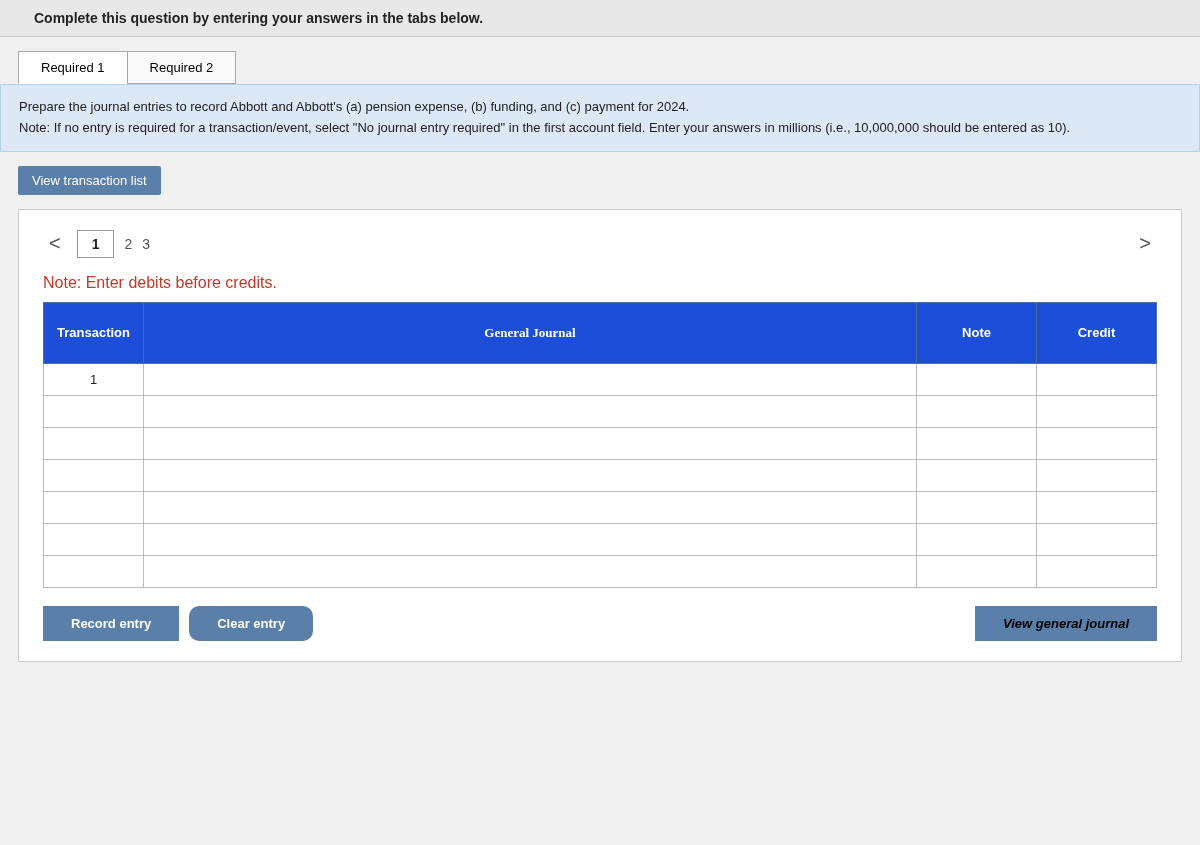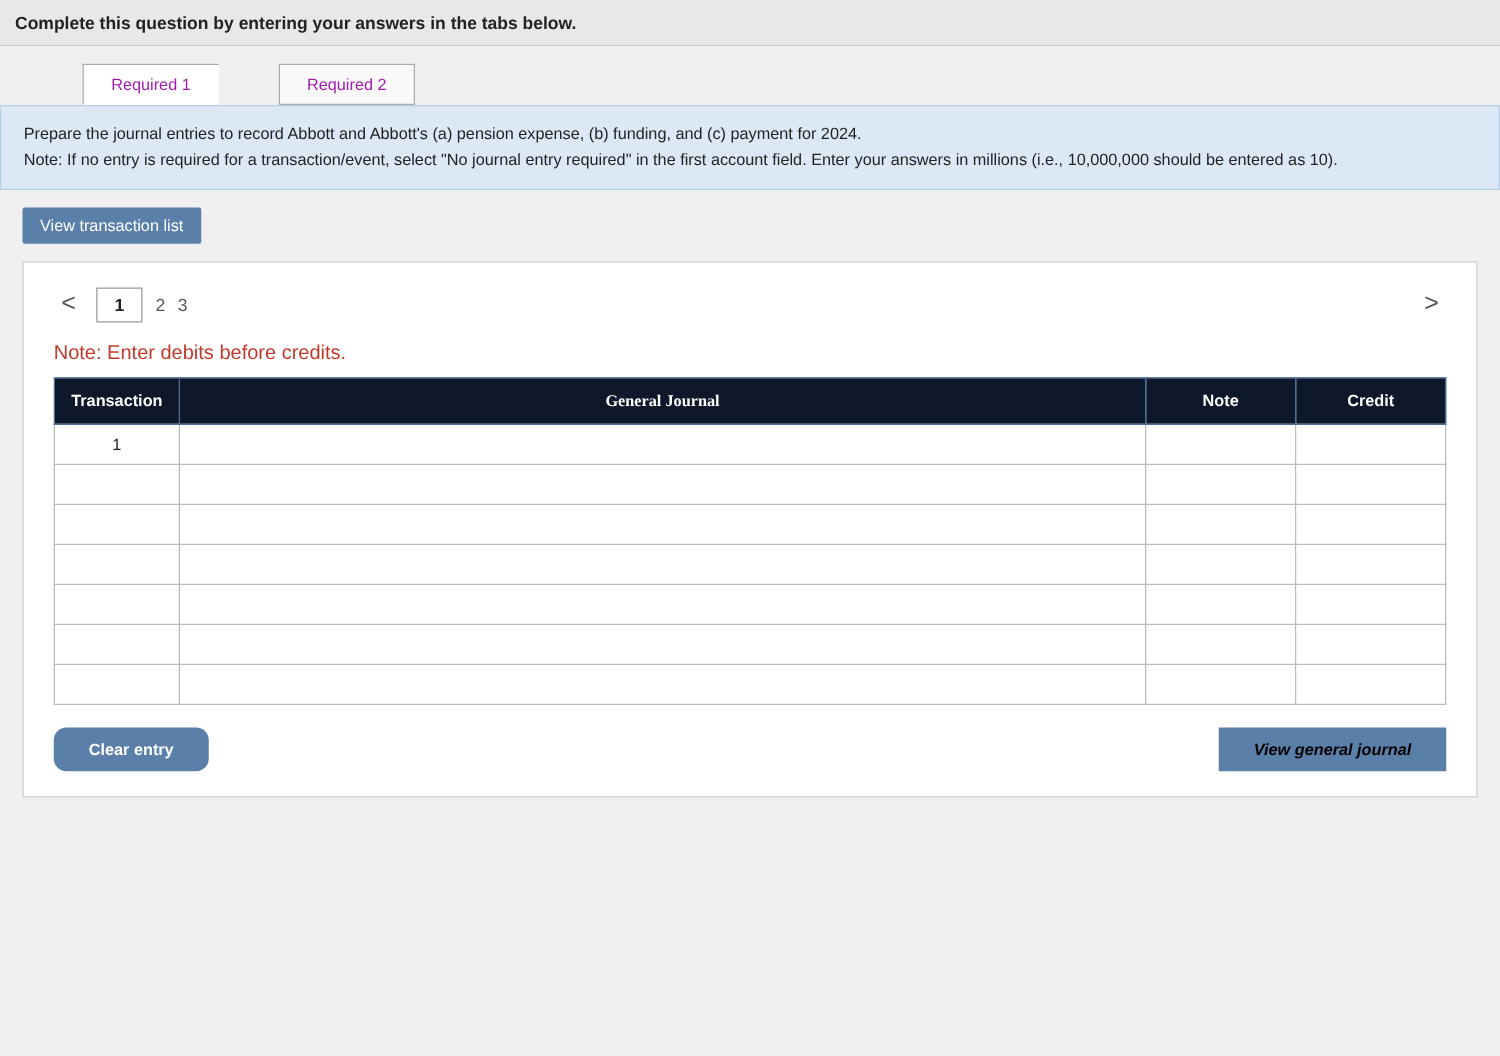--- a/index.html
+++ b/index.html
@@ -14,40 +14,39 @@
       max-width: 1200px;
       margin: 0 auto;
       background: #f0f0f0;
       min-height: 845px;
     }
 
     
     .top-banner {
       background: #e8e8e8;
       border-bottom: 1px solid #ccc;
-      padding: 10px 12px;
+      padding: 10px 34px;
       font-weight: bold;
       font-size: 14px;
     }
 
     
     .tabs-row {
       display: flex;
       padding: 14px 18px 0 18px;
       gap: 0;
       background: #f0f0f0;
     }
     .tab {
       padding: 8px 22px;
       border: 1px solid #aaa;
       background: #f9f9f9;
       cursor: pointer;
       font-size: 13px;
-      color: #a21caf;
-      margin-left: 48px;
+      color: #000000;
     }
     .tab.active {
       background: #fff;
       border-bottom: 1px solid #fff;
       font-weight: normal;
       position: relative;
       z-index: 2;
     }
     .tab:first-child {
       border-right: none;
@@ -135,23 +134,23 @@
       margin-bottom: 10px;
     }
 
     
     .journal-table {
       width: 100%;
       border-collapse: collapse;
       margin-bottom: 18px;
     }
     .journal-table th {
-      background: #0f172a;
+      background: #1d4ed8;
       color: #fff;
-      padding: 10px 10px;
+      padding: 22px 10px;
       font-size: 13px;
       font-weight: bold;
       text-align: center;
       border: 1px solid #4a6f98;
     }
     .journal-table th:first-child {
       text-align: center;
       width: 100px;
     }
     .journal-table th:nth-child(2) {
@@ -298,17 +297,18 @@
           <tr>
             <td class="row-num"></td>
             <td><input type="text" style=""></td>
             <td><input type="text" style=""></td>
             <td><input type="text" style=""></td>
           </tr>
         </tbody>
     </table>
 
     <div class="action-buttons-wrapper">
+      <button class="action-btn btn-record">Record entry</button>
       <button class="action-btn btn-clear">Clear entry</button>
       <button class="action-btn btn-view-journal">View general journal</button>
     </div>
   </div>
 </div>
 
 </body></html>

